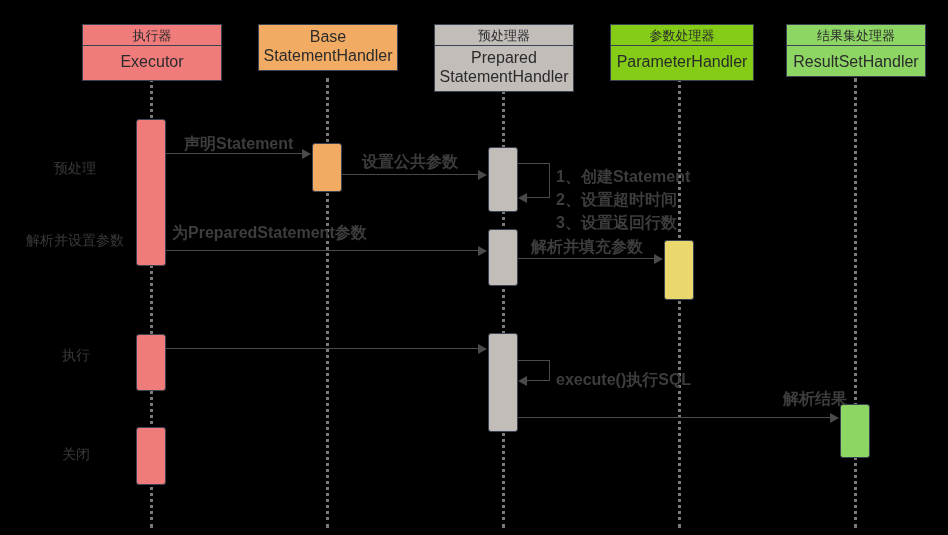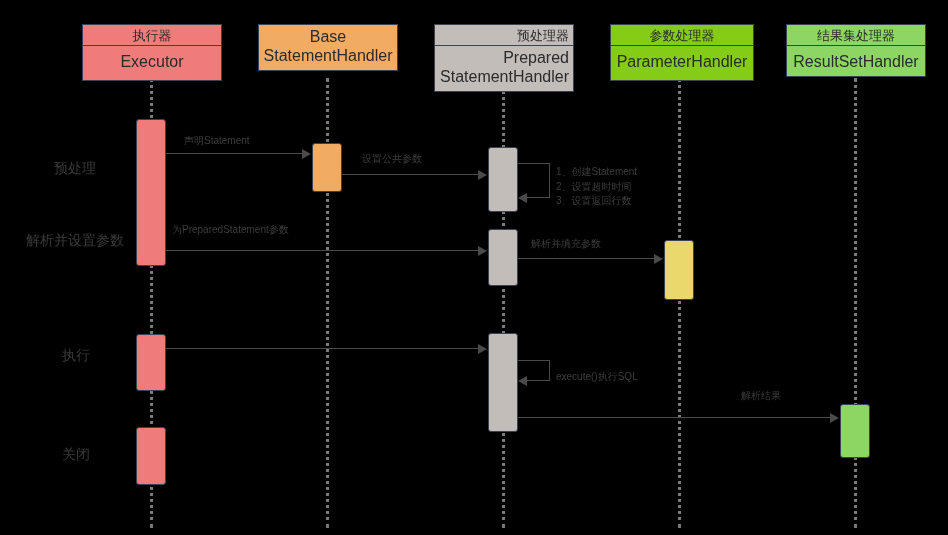--- a/index.html
+++ b/index.html
@@ -84,23 +84,24 @@
     border-bottom: 5px solid transparent;
   }
   .arrow-right {
     border-left: 9px solid #4a4a4a;
   }
   .arrow-left {
     border-right: 9px solid #4a4a4a;
   }
   .msglabel {
     position: absolute;
-    font-size: 10px;
+    font-size: 16px;
     color: #3d3d3d;
     white-space: nowrap;
+    font-weight: bold;
   }
   .msglabel.multi {
     line-height: 1.45;
   }
   .msglabel.multi span { display: block; }
 </style>
 </head>
 <body>
 
 <div id="diagram">
@@ -116,21 +117,21 @@
     <span class="en" style="padding-top:7px; padding-bottom:8px;">Executor</span>
   </div>
 
   <div class="participant" style="left:258px; top:24px; width:140px; background:#f2ab63;">
     <span class="en">
       <span>Base</span>
       <span>StatementHandler</span>
     </span>
   </div>
 
-  <div class="participant" style="left:434px; top:24px; width:140px; background:#c3bdba;text-align:right;">
+  <div class="participant" style="left:434px; top:24px; width:140px; background:#c3bdba;">
     <span class="cn">预处理器</span>
     <span class="en">
       <span>Prepared</span>
       <span>StatementHandler</span>
     </span>
   </div>
 
   <div class="participant" style="left:610px; top:24px; width:144px; background:#84cc16;">
     <span class="cn">参数处理器</span>
     <span class="en" style="padding-top:7px; padding-bottom:8px;">ParameterHandler</span>
@@ -194,15 +195,15 @@
   <div class="arrowhead arrow-right" style="left:478px; top:344px;"></div>
 
   <div class="msgline" style="left:518px; top:360px; width:32px;"></div>
   <div class="vline" style="left:549px; top:360px; height:21px;"></div>
   <div class="msgline" style="left:527px; top:380px; width:23px;"></div>
   <div class="arrowhead arrow-left" style="left:518px; top:376px;"></div>
   <div class="msglabel" style="left:556px; top:370px;">execute()执行SQL</div>
 
   <div class="msgline" style="left:518px; top:417px; width:312px;"></div>
   <div class="arrowhead arrow-right" style="left:830px; top:413px;"></div>
-  <div class="msglabel" style="left:741px; top:389px;">解析结果</div>
+  <div class="msglabel" style="left:783px; top:389px;">解析结果</div>
 
 </div>
 
 </body></html>

